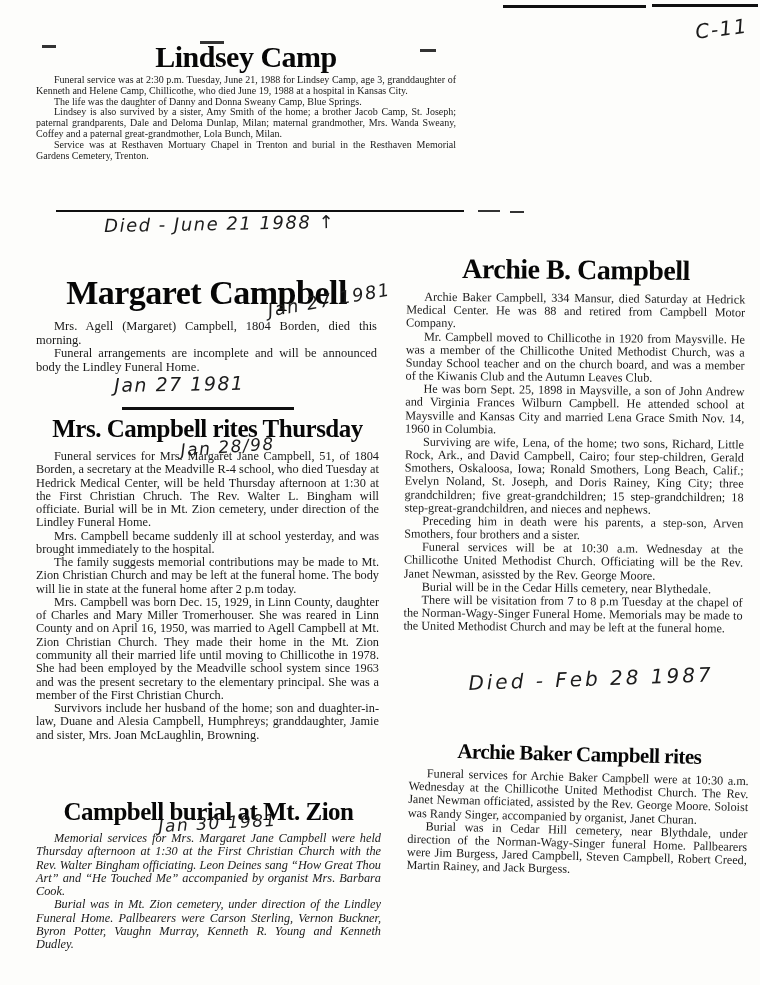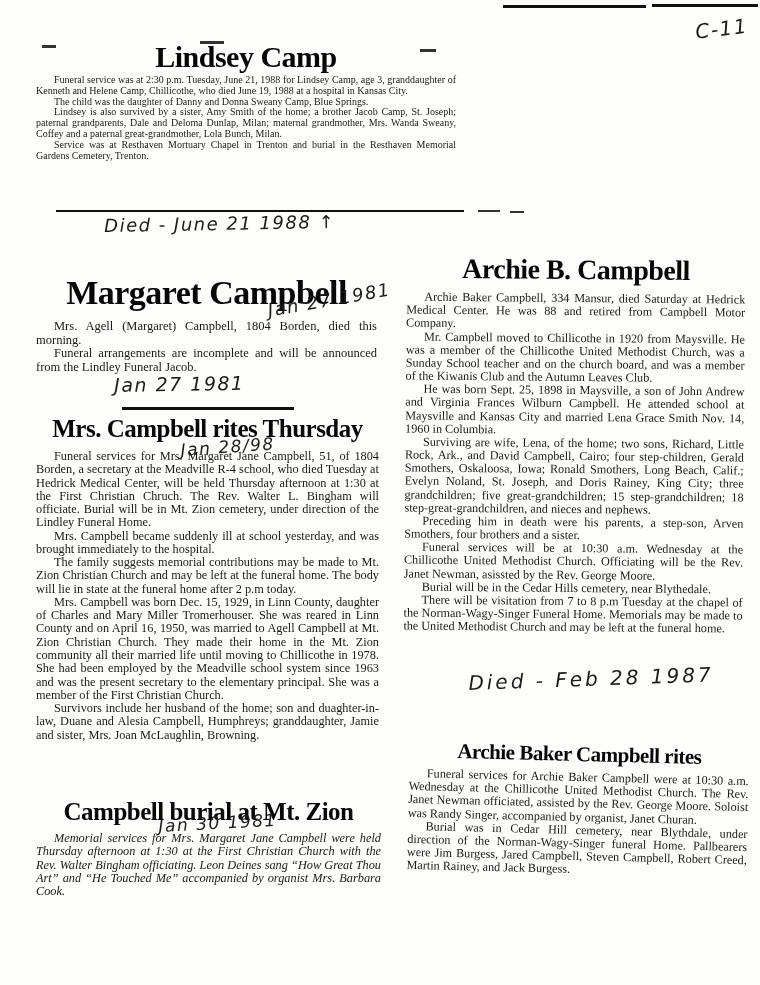--- a/index.html
+++ b/index.html
@@ -56,36 +56,36 @@
   <div class="dash" style="left:42px;top:45px;width:14px;height:3px;"></div>
   <div class="dash" style="left:200px;top:41px;width:24px;height:3px;"></div>
   <div class="dash" style="left:420px;top:49px;width:16px;height:3px;"></div>
 
   <div class="hand" style="left:694px;top:20px;font-size:20px;transform:rotate(-7deg);">C-11</div>
 
   <div class="art" id="lindsey">
     <h1>Lindsey Camp</h1>
     <div class="body">
       <p>Funeral service was at 2:30 p.m. Tuesday, June 21, 1988 for Lindsey Camp, age 3, granddaughter of Kenneth and Helene Camp, Chillicothe, who died June 19, 1988 at a hospital in Kansas City.</p>
-      <p>The child was the daughter of Danny and Donna Sweany Camp, Blue Springs.</p>
+      <p>The life was the daughter of Danny and Donna Sweany Camp, Blue Springs.</p>
       <p>Lindsey is also survived by a sister, Amy Smith of the home; a brother Jacob Camp, St. Joseph; paternal grandparents, Dale and Deloma Dunlap, Milan; maternal grandmother, Mrs. Wanda Sweany, Coffey and a paternal great-grandmother, Lola Bunch, Milan.</p>
       <p>Service was at Resthaven Mortuary Chapel in Trenton and burial in the Resthaven Memorial Gardens Cemetery, Trenton.</p>
     </div>
   </div>
 
   <div class="scanline" style="left:56px;top:210px;width:408px;height:2px;"></div>
   <div class="dash" style="left:478px;top:210px;width:22px;height:2px;"></div>
   <div class="dash" style="left:510px;top:211px;width:14px;height:2px;"></div>
   <div class="hand" style="left:104px;top:215px;font-size:18px;transform:rotate(-1deg);">Died - June 21 1988 ↑</div>
 
   <div class="art" id="margaret">
     <h1>Margaret Campbell</h1>
     <div class="body">
       <p>Mrs. Agell (Margaret) Campbell, 1804 Borden, died this morning.</p>
-      <p>Funeral arrangements are incomplete and will be announced from the Lindley Funeral Jacob.</p>
+      <p>Funeral arrangements are incomplete and will be announced body the Lindley Funeral Home.</p>
     </div>
   </div>
   <div class="hand" style="left:266px;top:300px;font-size:18px;transform:rotate(-10deg);">Jan 27 1981</div>
   <div class="hand" style="left:114px;top:374px;font-size:19px;transform:rotate(-1deg);">Jan 27 1981</div>
   <div class="scanline" style="left:122px;top:407px;width:172px;height:3px;"></div>
 
   <div class="art" id="rites">
     <h1>Mrs. Campbell rites Thursday</h1>
     <div class="body">
       <p>Funeral services for Mrs. Margaret Jane Campbell, 51, of 1804 Borden, a secretary at the Meadville R-4 school, who died Tuesday at Hedrick Medical Center, will be held Thursday afternoon at 1:30 at the First Christian Chruch. The Rev. Walter L. Bingham will officiate. Burial will be in Mt. Zion cemetery, under direction of the Lindley Funeral Home.</p>
@@ -94,20 +94,21 @@
       <p>Mrs. Campbell was born Dec. 15, 1929, in Linn County, daughter of Charles and Mary Miller Tromerhouser. She was reared in Linn County and on April 16, 1950, was married to Agell Campbell at Mt. Zion Christian Church. They made their home in the Mt. Zion community all their married life until moving to Chillicothe in 1978. She had been employed by the Meadville school system since 1963 and was the present secretary to the elementary principal. She was a member of the First Christian Church.</p>
       <p>Survivors include her husband of the home; son and duaghter-in-law, Duane and Alesia Campbell, Humphreys; granddaughter, Jamie and sister, Mrs. Joan McLaughlin, Browning.</p>
     </div>
   </div>
   <div class="hand" style="left:180px;top:440px;font-size:17px;transform:rotate(-4deg);">Jan 28/98</div>
 
   <div class="art" id="burial">
     <h1>Campbell burial at Mt. Zion</h1>
     <div class="body">
       <p>Memorial services for Mrs. Margaret Jane Campbell were held Thursday afternoon at 1:30 at the First Christian Church with the Rev. Walter Bingham officiating. Leon Deines sang “How Great Thou Art” and “He Touched Me” accompanied by organist Mrs. Barbara Cook.</p>
+      <p>Burial was in Mt. Zion cemetery, under direction of the Lindley Funeral Home. Pallbearers were Carson Sterling, Vernon Buckner, Byron Potter, Vaughn Murray, Kenneth R. Young and Kenneth Dudley.</p>
     </div>
   </div>
   <div class="hand" style="left:158px;top:816px;font-size:17px;transform:rotate(-3deg);">Jan 30 1981</div>
 
   <div class="art" id="archie">
     <h1>Archie B. Campbell</h1>
     <div class="body">
       <p>Archie Baker Campbell, 334 Mansur, died Saturday at Hedrick Medical Center. He was 88 and retired from Campbell Motor Company.</p>
       <p>Mr. Campbell moved to Chillicothe in 1920 from Maysville. He was a member of the Chillicothe United Methodist Church, was a Sunday School teacher and on the church board, and was a member of the Kiwanis Club and the Autumn Leaves Club.</p>
       <p>He was born Sept. 25, 1898 in Maysville, a son of John Andrew and Virginia Frances Wilburn Campbell. He attended school at Maysville and Kansas City and married Lena Grace Smith Nov. 14, 1960 in Columbia.</p>

